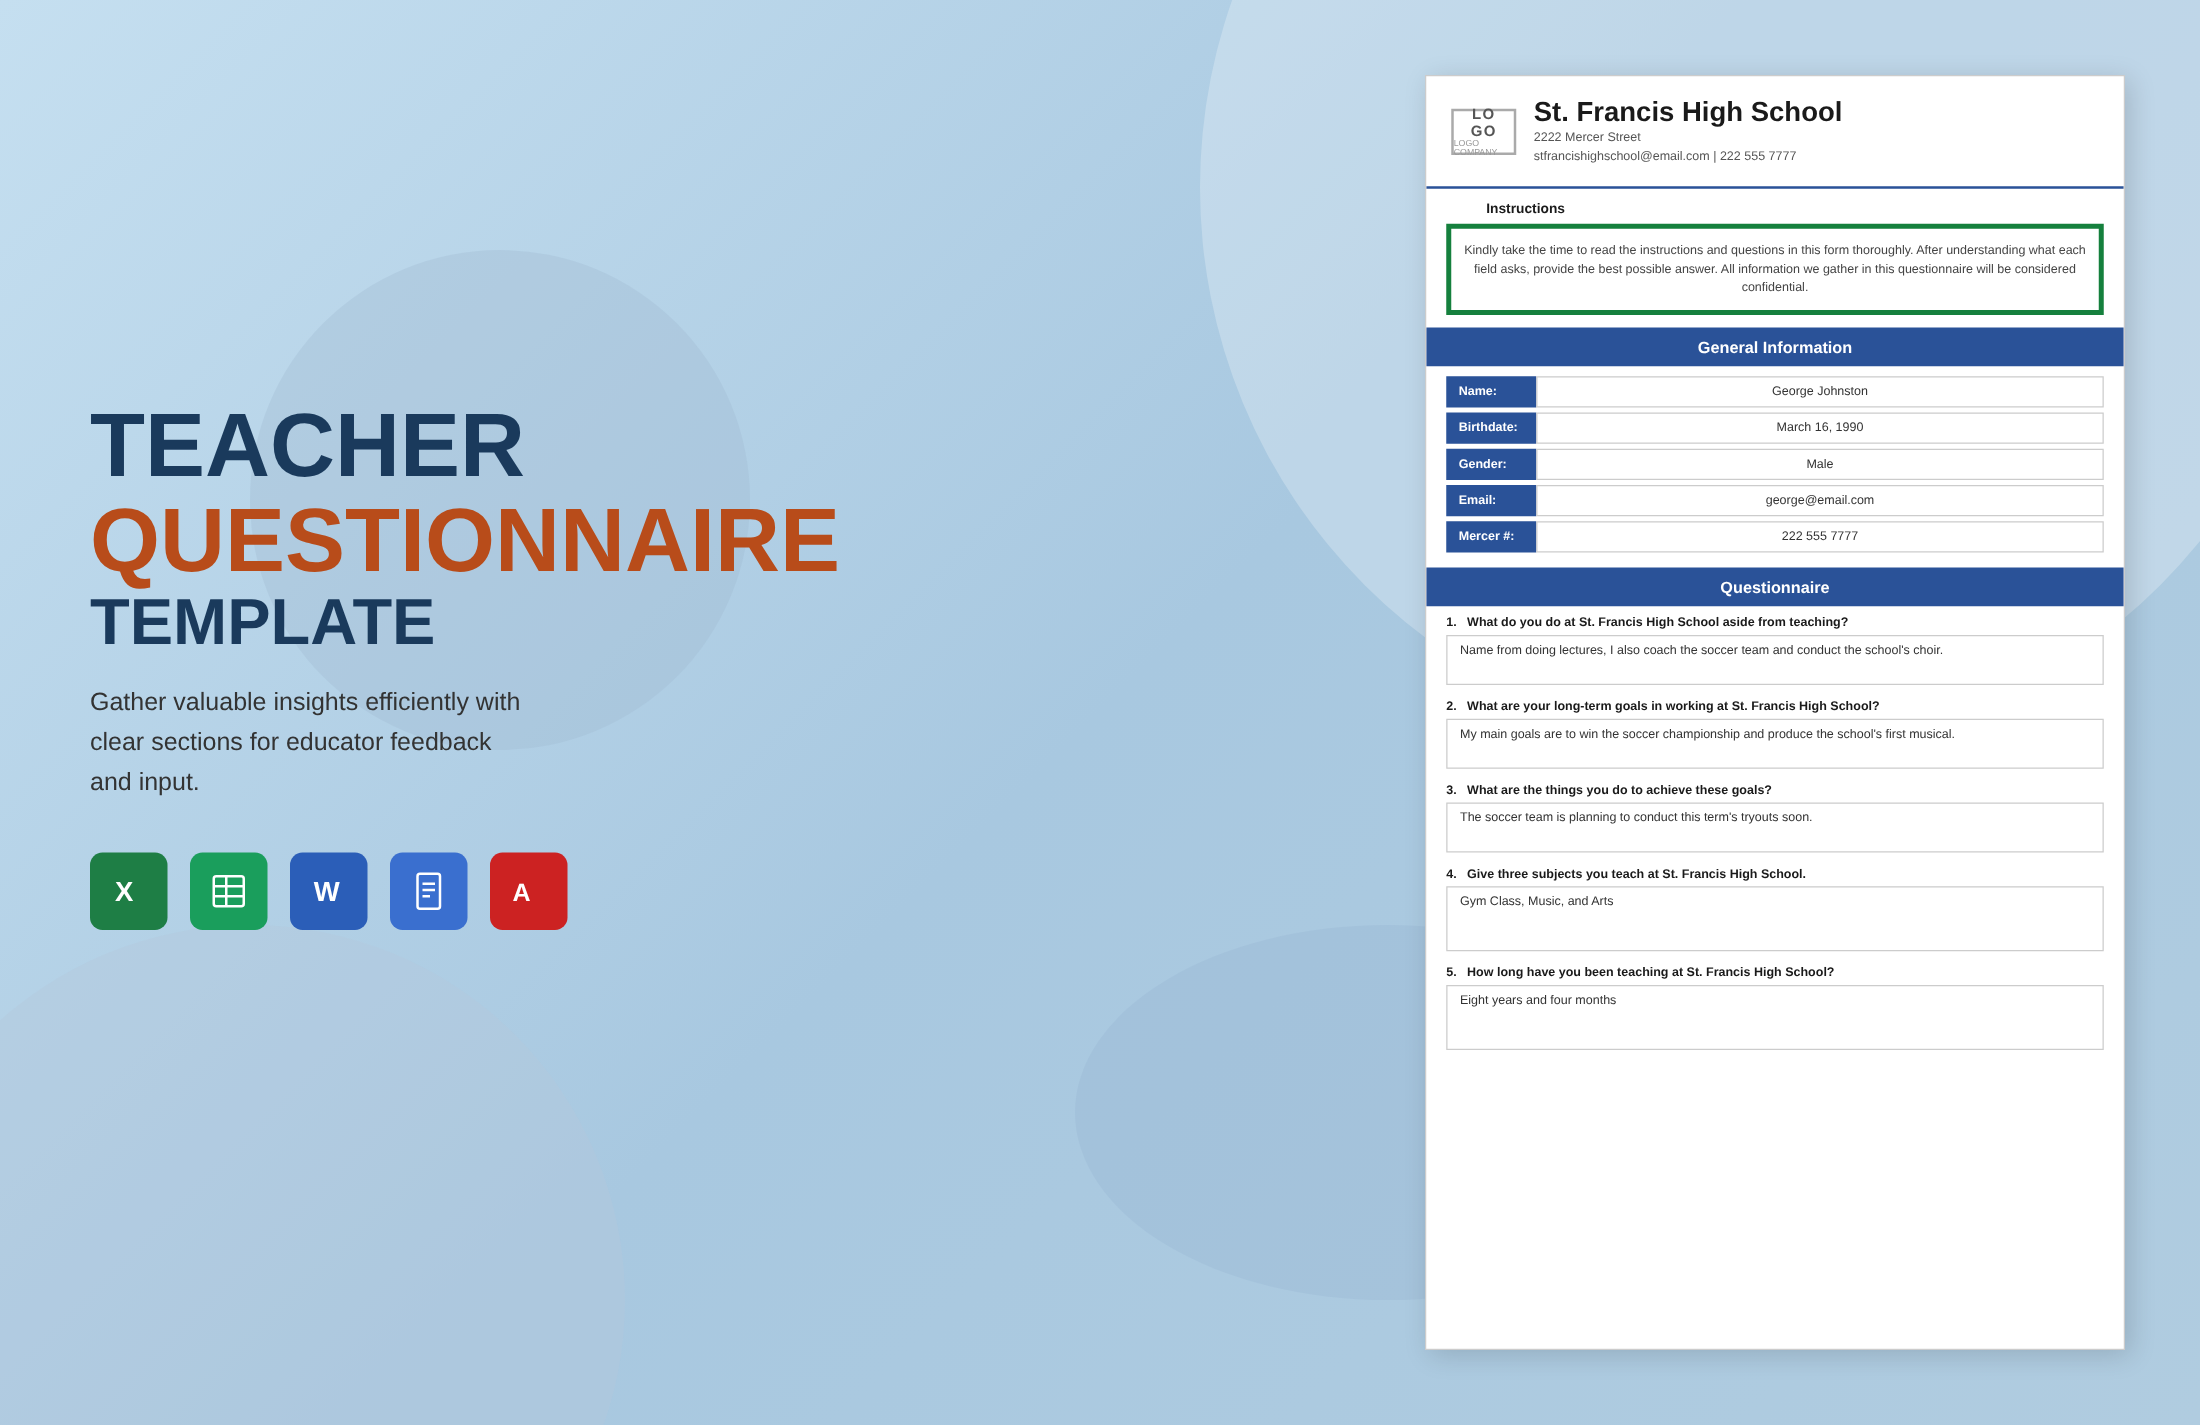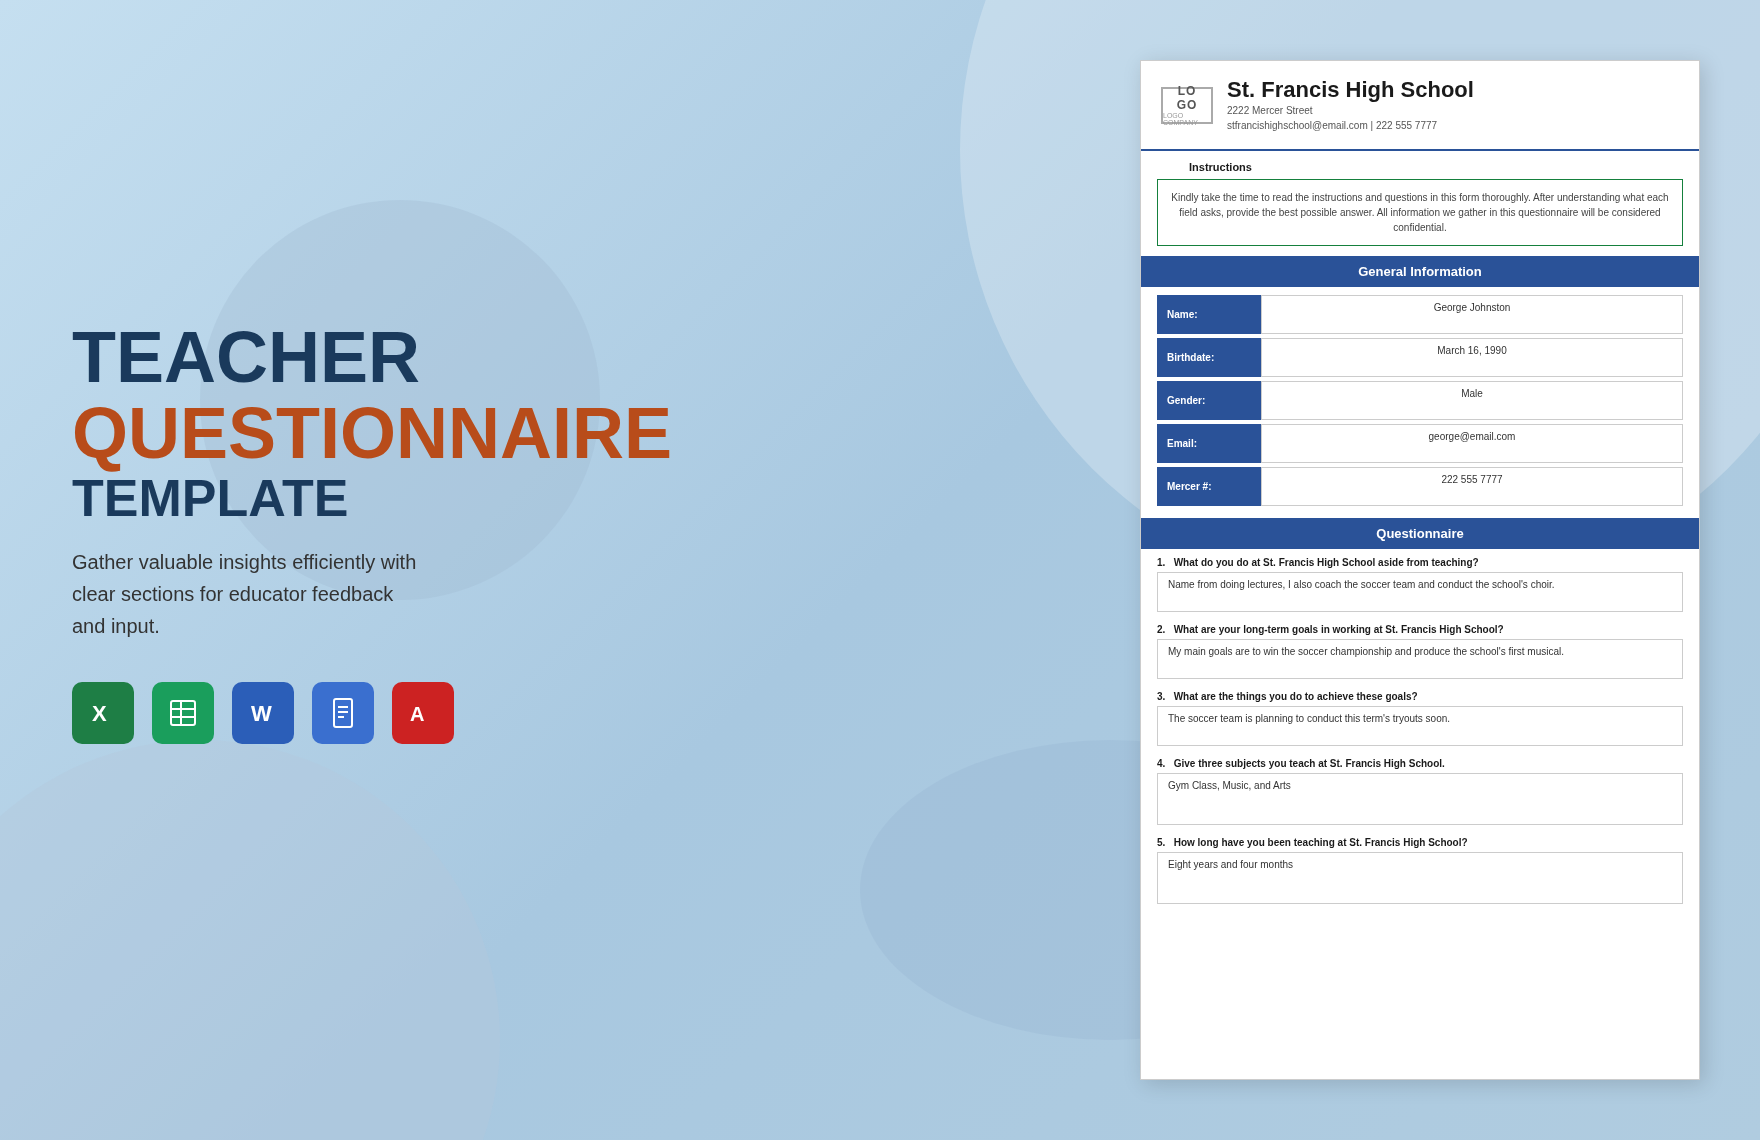--- a/index.html
+++ b/index.html
@@ -193,21 +193,21 @@
 
     .instructions-title {
       font-size: 11px;
       font-weight: 700;
       color: #1a1a1a;
       margin-bottom: 6px;
       padding-left: 32px;
     }
 
     .instructions-box {
-      border: 1px solid #15803d;
+      border: 4px solid #15803d;
       padding: 10px;
       font-size: 10px;
       color: #444;
       line-height: 1.5;
       text-align: center;
       min-height: 48px;
     }
 
     
     .general-info {
@@ -218,22 +218,22 @@
       display: flex;
       align-items: stretch;
       margin-bottom: 4px;
     }
 
     .info-label {
       background: #2a5298;
       color: white;
       font-size: 10px;
       font-weight: 600;
-      padding: 14px 10px;
-      width: 104px;
+      padding: 0 10px;
+      width: 72px;
       flex-shrink: 0;
       display: flex;
       align-items: center;
     }
 
     .info-value {
       border: 1px solid #ccc;
       padding: 6px 10px;
       font-size: 10px;
       color: #333;

